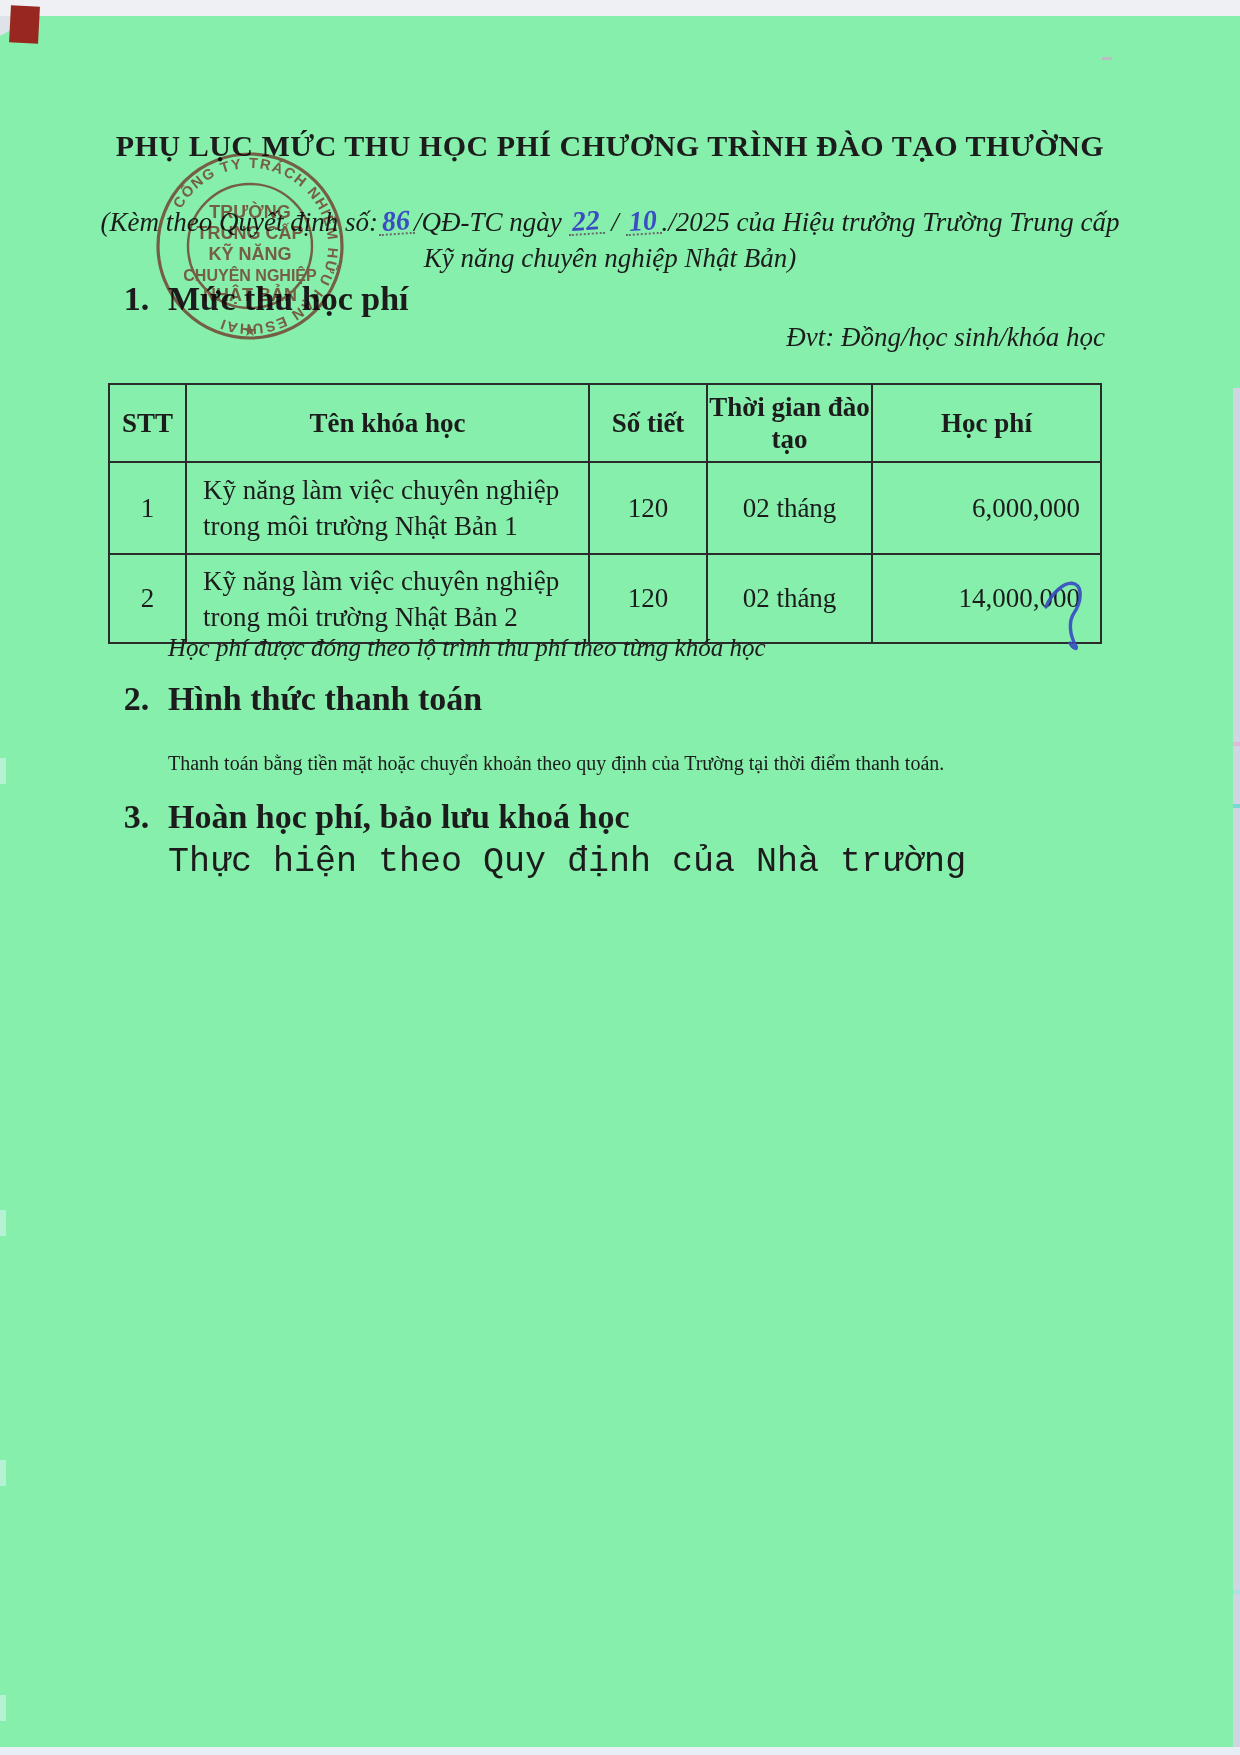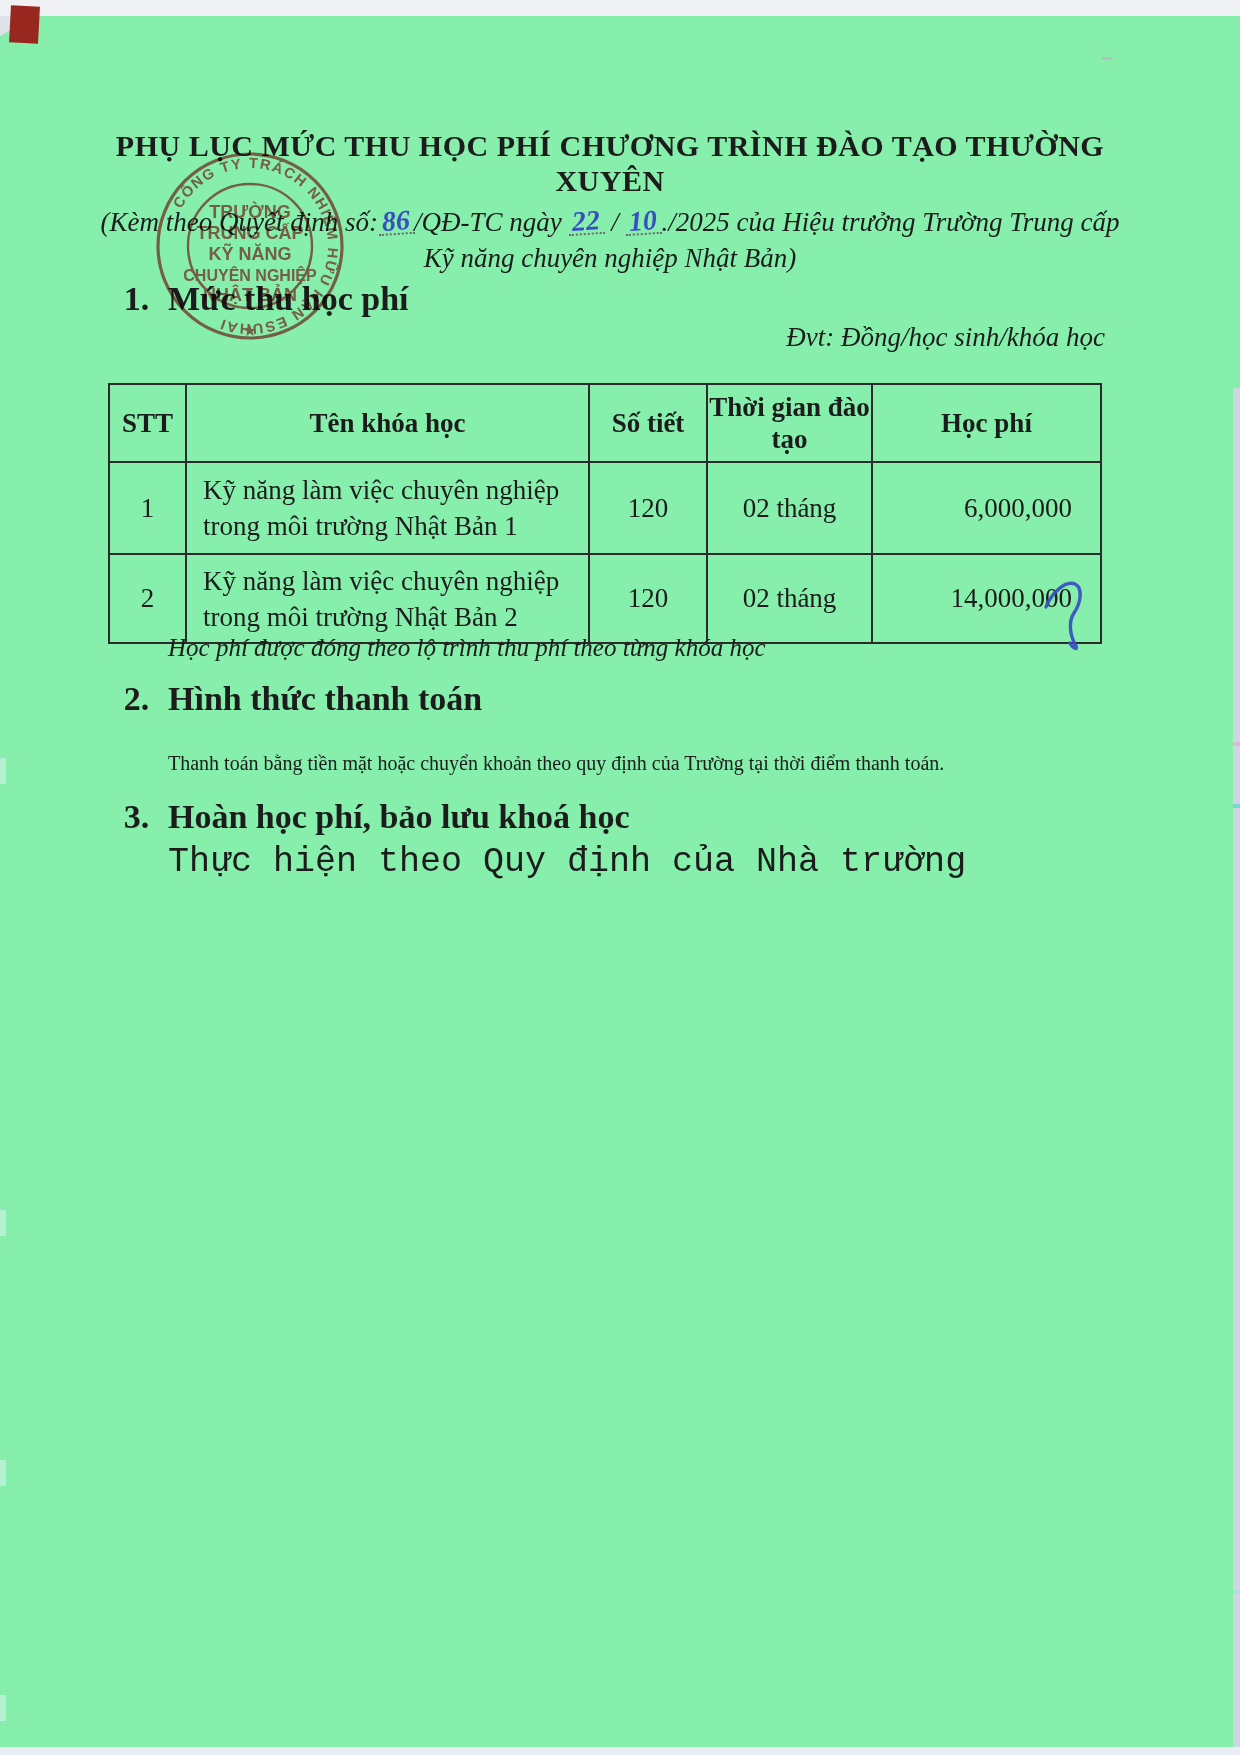--- a/index.html
+++ b/index.html
@@ -42,21 +42,21 @@
     text-align:center;padding:0;font-weight:normal;}
   table.fee thead th{font-weight:bold;height:76px;line-height:32px;}
   table.fee .col-stt{width:75px;}
   table.fee .col-name{width:401px;}
   table.fee .col-periods{width:116px;}
   table.fee .col-duration{width:163px;}
   table.fee .col-fee{width:227px;text-align:center;}
   table.fee .row1 td{height:90px;}
   table.fee .row2 td{height:87px;}
   table.fee td.name{text-align:left;padding-left:16px;padding-right:10px;line-height:36px;}
-  table.fee td.fee-val{text-align:right;padding-right:28px;}
+  table.fee td.fee-val{text-align:right;padding-right:20px;}
   .table-note{position:absolute;left:168px;top:634px;font-style:italic;font-size:25px;}
 
   .para{position:absolute;left:108px;top:720px;width:995px;font-size:20px;
     line-height:46px;text-align:justify;text-indent:60px;}
 
   
   .stamp{position:absolute;left:150px;top:146px;width:200px;height:200px;
     opacity:.82;mix-blend-mode:multiply;}
   .stamp text{fill:#d84343;font-family:"Liberation Sans","DejaVu Sans",sans-serif;font-weight:bold;}
   .stamp .ring{font-size:14.5px;letter-spacing:1.5px;}
@@ -81,21 +81,20 @@
   <div class="edge-tick" style="top:804px;background:#79d8d4;"></div>
   <div class="edge-tick" style="top:1590px;background:#a9e2e0;"></div>
   <div class="left-dash" style="top:758px;"></div>
   <div class="left-dash" style="top:1210px;"></div>
   <div class="left-dash" style="top:1460px;"></div>
   <div class="left-dash" style="top:1695px;"></div>
   <div class="bottom-strip"></div>
 
   <div class="title">
     <div>PHỤ LỤC MỨC THU HỌC PHÍ CHƯƠNG TRÌNH ĐÀO TẠO THƯỜNG</div>
-    <div>XUYÊN</div>
   </div>
 
   <div class="subtitle">
     <div><span>(Kèm theo Quyết định số:</span><span class="hw">86</span><span>/QĐ-TC ngày</span> <span class="hw">22</span><span> / </span><span class="hw">10</span><span>./2025 của Hiệu trưởng Trường Trung cấp</span></div>
     <div>Kỹ năng chuyên nghiệp Nhật Bản)</div>
   </div>
 
   <div class="sec-heading" style="left:105px;top:280px;">
     <span class="sec-num">1.</span><span>Mức thu học phí</span>
   </div>

